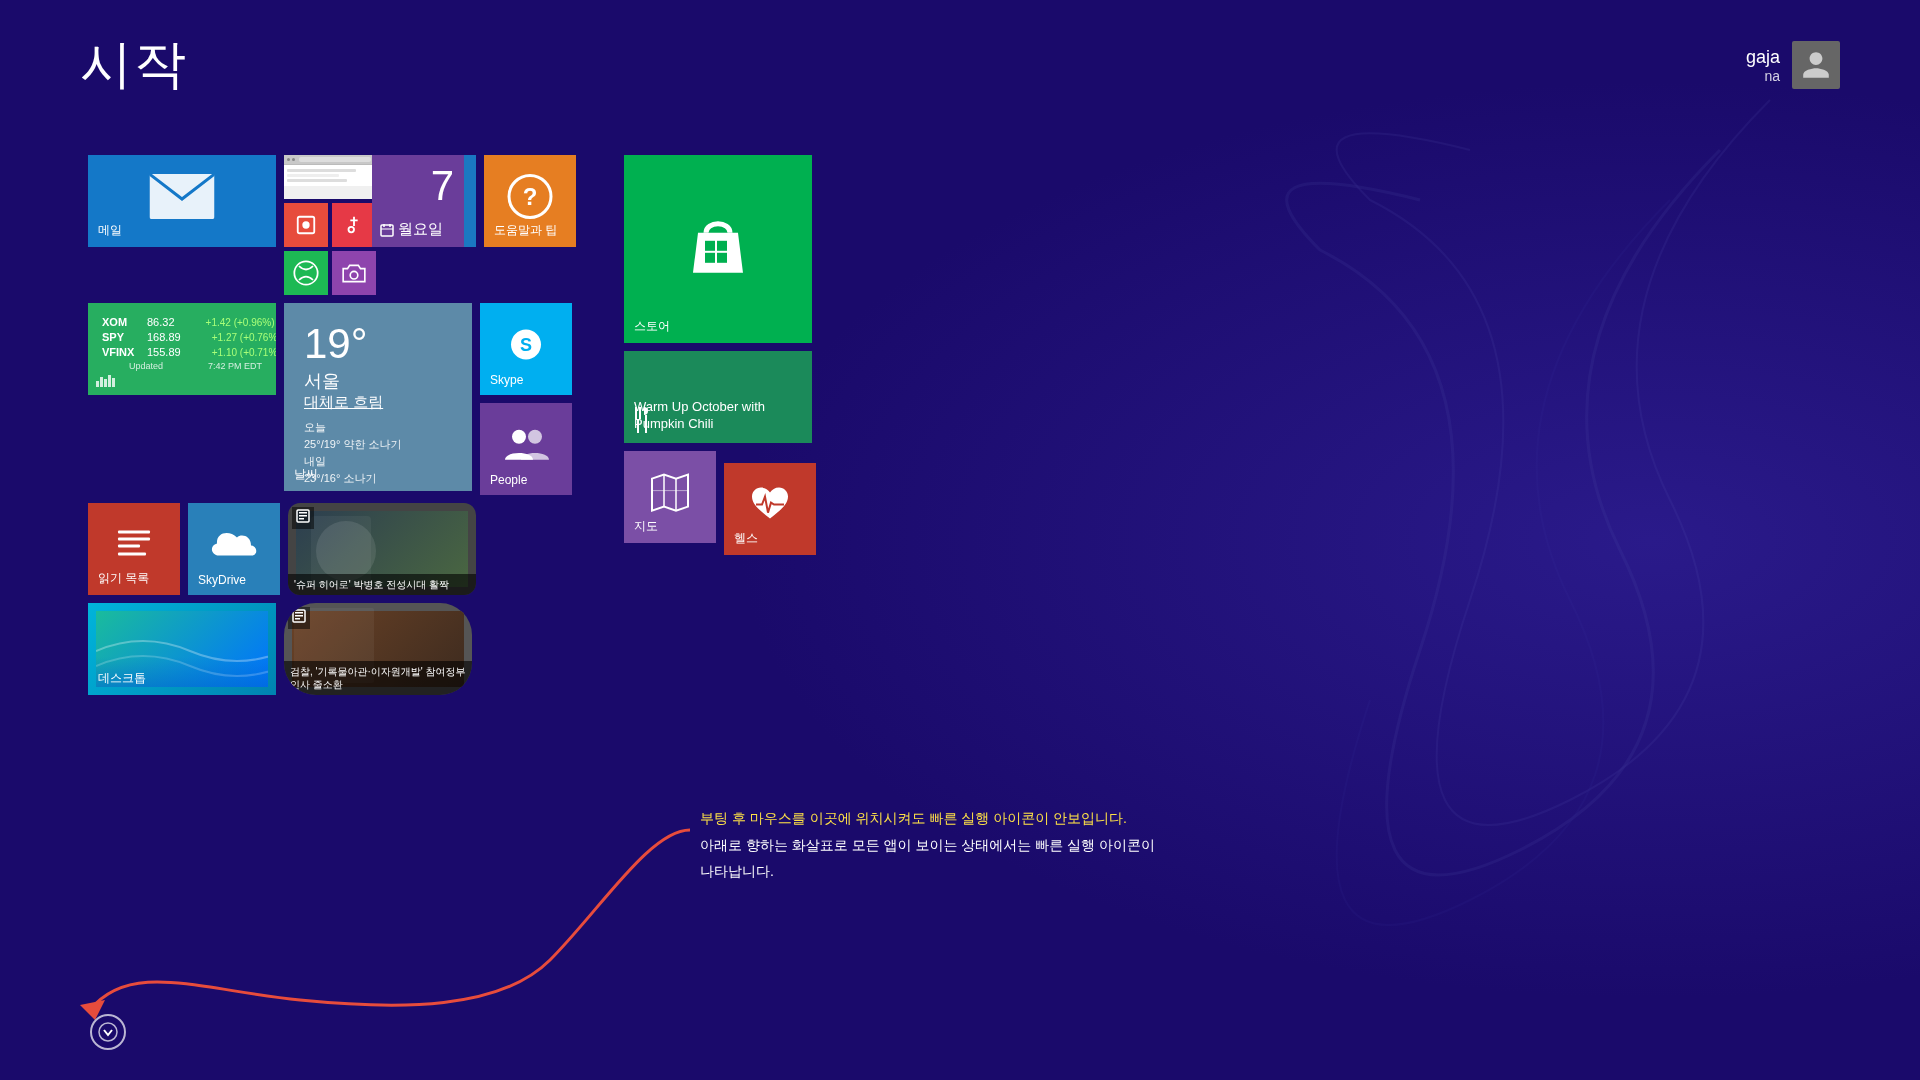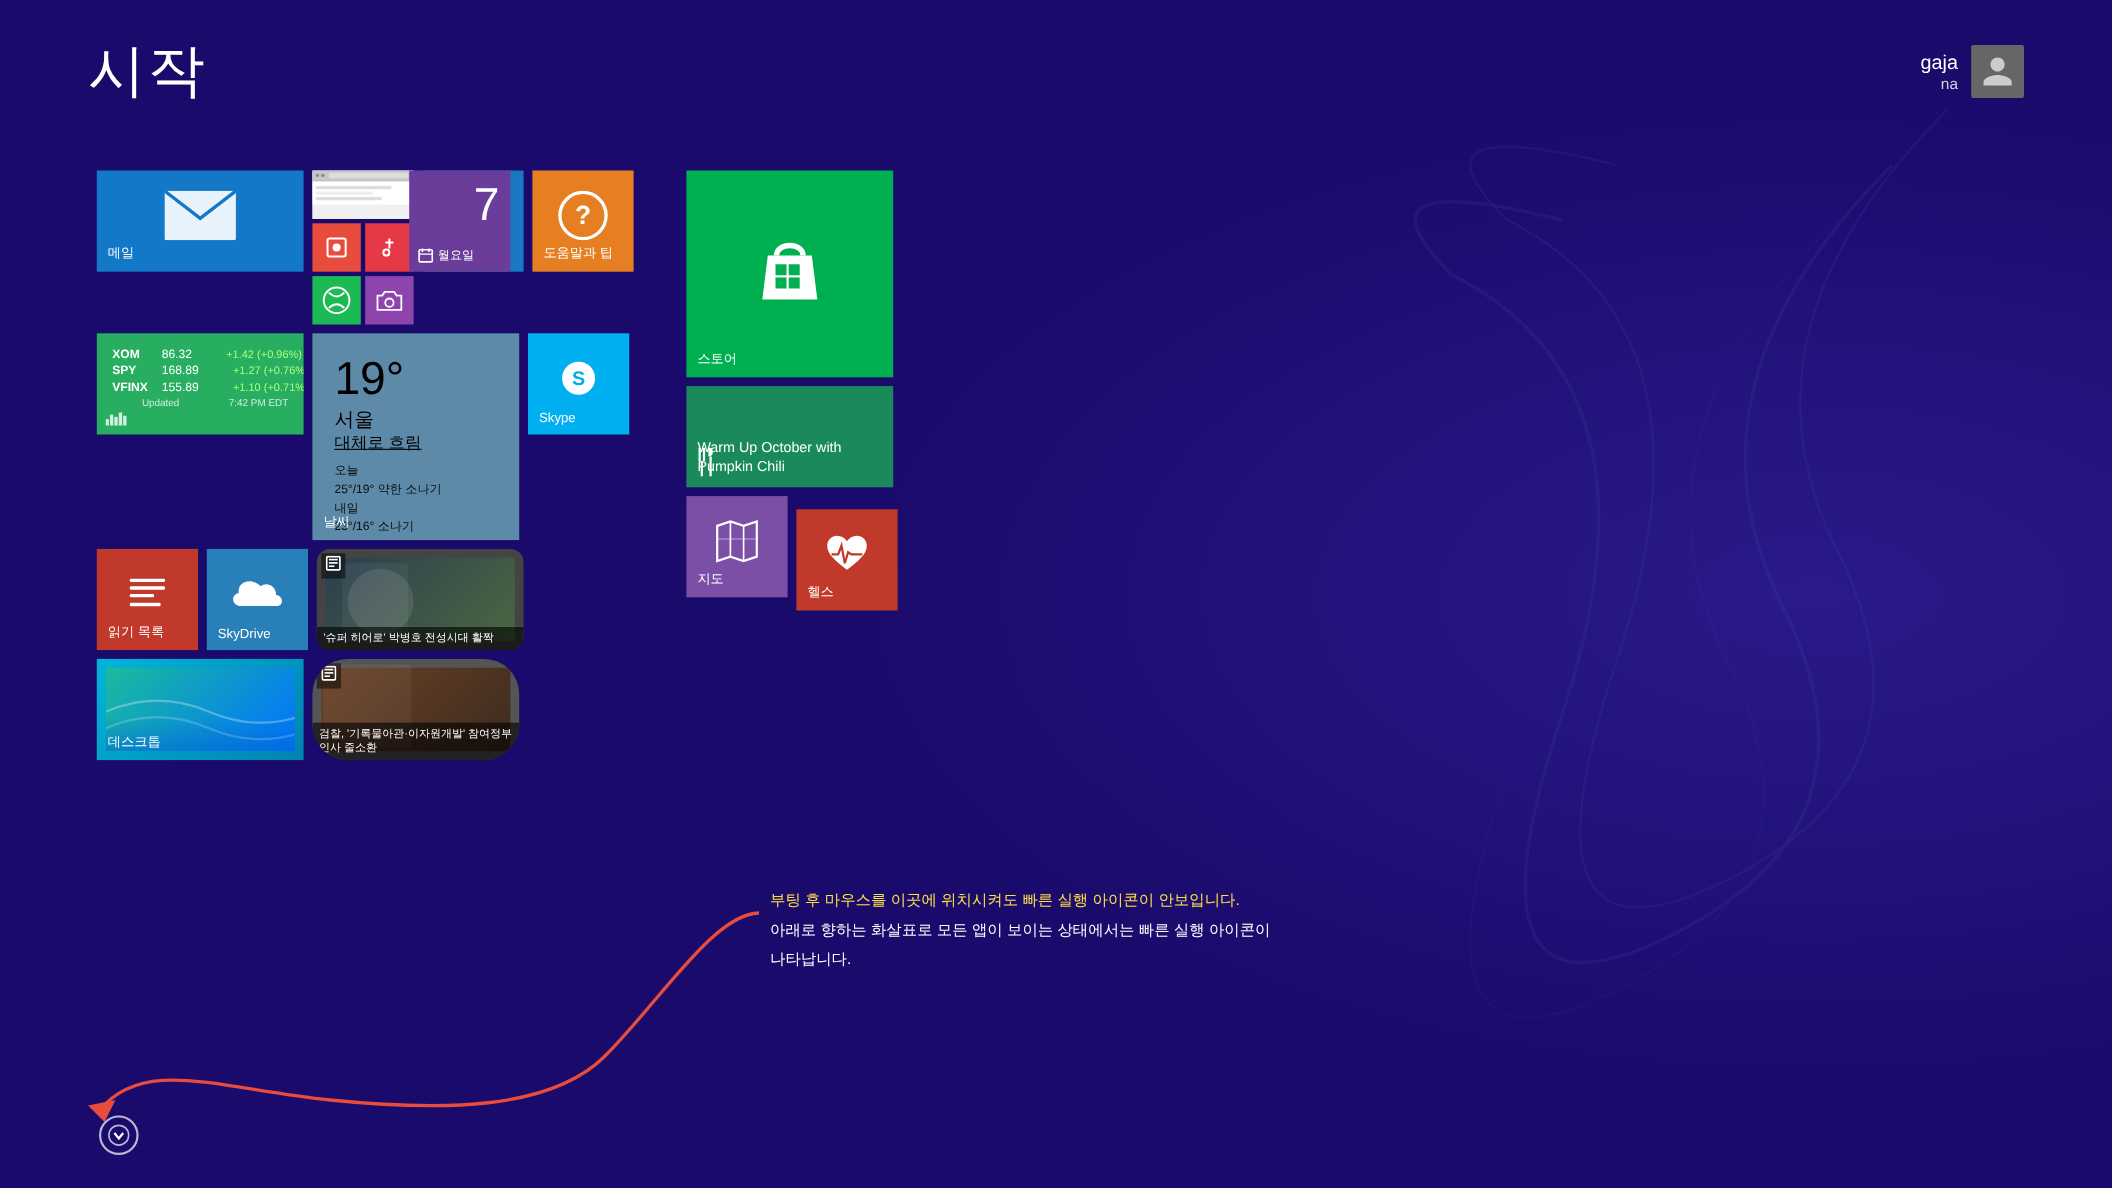--- a/index.html
+++ b/index.html
@@ -275,21 +275,21 @@
       width: 92px;
       height: 92px;
       margin-top: 12px;
     }
 
     
     .weather-content {
       width: 100%;
       height: 100%;
       padding: 12px;
-      color: #000000;
+      color: #ffffff;
       position: relative;
     }
     .weather-temp {
       font-size: 42px;
       font-weight: 200;
       line-height: 1;
     }
     .weather-city {
       font-size: 18px;
       font-weight: 300;
@@ -579,20 +579,33 @@
         <div class="tile tile-skype" style="position:relative; width:92px; height:92px;">
           <div style="position:absolute; top:50%; left:50%; transform:translate(-50%,-55%);">
             <svg width="46" height="46" viewBox="0 0 46 46">
               <path d="M23 8 C14.7 8 8 14.7 8 23 C8 31.3 14.7 38 23 38 C31.3 38 38 31.3 38 23 C38 14.7 31.3 8 23 8Z" fill="white"></path>
               <text x="23" y="29" text-anchor="middle" fill="#00aff0" font-size="18" font-weight="bold" font-family="Arial">S</text>
             </svg>
           </div>
           <span class="tile-label">Skype</span>
         </div>
 
+        <div class="tile tile-people" style="position:relative; width:92px; height:92px; background:#6a3d9a;">
+          <div style="position:absolute; top:50%; left:50%; transform:translate(-50%,-55%);">
+            <svg width="50" height="40" viewBox="0 0 50 40">
+
+              <circle cx="18" cy="12" r="7" fill="white"></circle>
+              <path d="M4 35 C4 26 32 26 32 35" fill="white"></path>
+
+              <circle cx="34" cy="12" r="7" fill="white" opacity="0.7"></circle>
+              <path d="M20 35 C20 26 48 26 48 35" fill="white" opacity="0.7"></path>
+            </svg>
+          </div>
+          <span class="tile-label">People</span>
+        </div>
       </div>
     </div>
 
     <div class="tile-row">
 
       <div class="tile tile-reading" style="position:relative; width:92px; height:92px; background:#c0392b;">
         <div style="position:absolute; top:50%; left:50%; transform:translate(-50%,-55%);">
           <svg width="44" height="44" viewBox="0 0 44 44">
 
             <rect x="6" y="8" width="32" height="3" rx="1" fill="white"></rect>
@@ -741,21 +754,21 @@
   <div style="position:absolute; top:10px; right:10px;">
     <span style="font-size:42px; color:white; font-weight:200; line-height:1;">7</span>
   </div>
   <div style="display:flex; align-items:center; gap:4px; position:absolute; bottom:8px; left:8px;">
     <svg width="14" height="14" viewBox="0 0 14 14">
       <rect x="1" y="2" width="12" height="11" rx="1" fill="none" stroke="white" stroke-width="1.5"></rect>
       <line x1="4" y1="1" x2="4" y2="4" stroke="white" stroke-width="1.5"></line>
       <line x1="10" y1="1" x2="10" y2="4" stroke="white" stroke-width="1.5"></line>
       <line x1="1" y1="6" x2="13" y2="6" stroke="white" stroke-width="1"></line>
     </svg>
-    <span style="font-size:11px; color:white;">월요일</span>
+    <span style="font-size:15px; color:white;">월요일</span>
   </div>
 </div>
 
 <div style="position:absolute; bottom:195px; left:700px;">
   <p style="color:#fde047; font-size:14px; line-height:1.9;">부팅 후 마우스를 이곳에 위치시켜도 빠른 실행 아이콘이 안보입니다.</p>
   <p style="color:white; font-size:14px; line-height:1.9;">아래로 향하는 화살표로 모든 앱이 보이는 상태에서는 빠른 실행 아이콘이</p>
   <p style="color:white; font-size:14px; line-height:1.9;">나타납니다.</p>
 </div>
 
 <svg style="position:absolute; bottom:50px; left:0; width:700px; height:320px; pointer-events:none;" viewBox="0 0 700 320">

